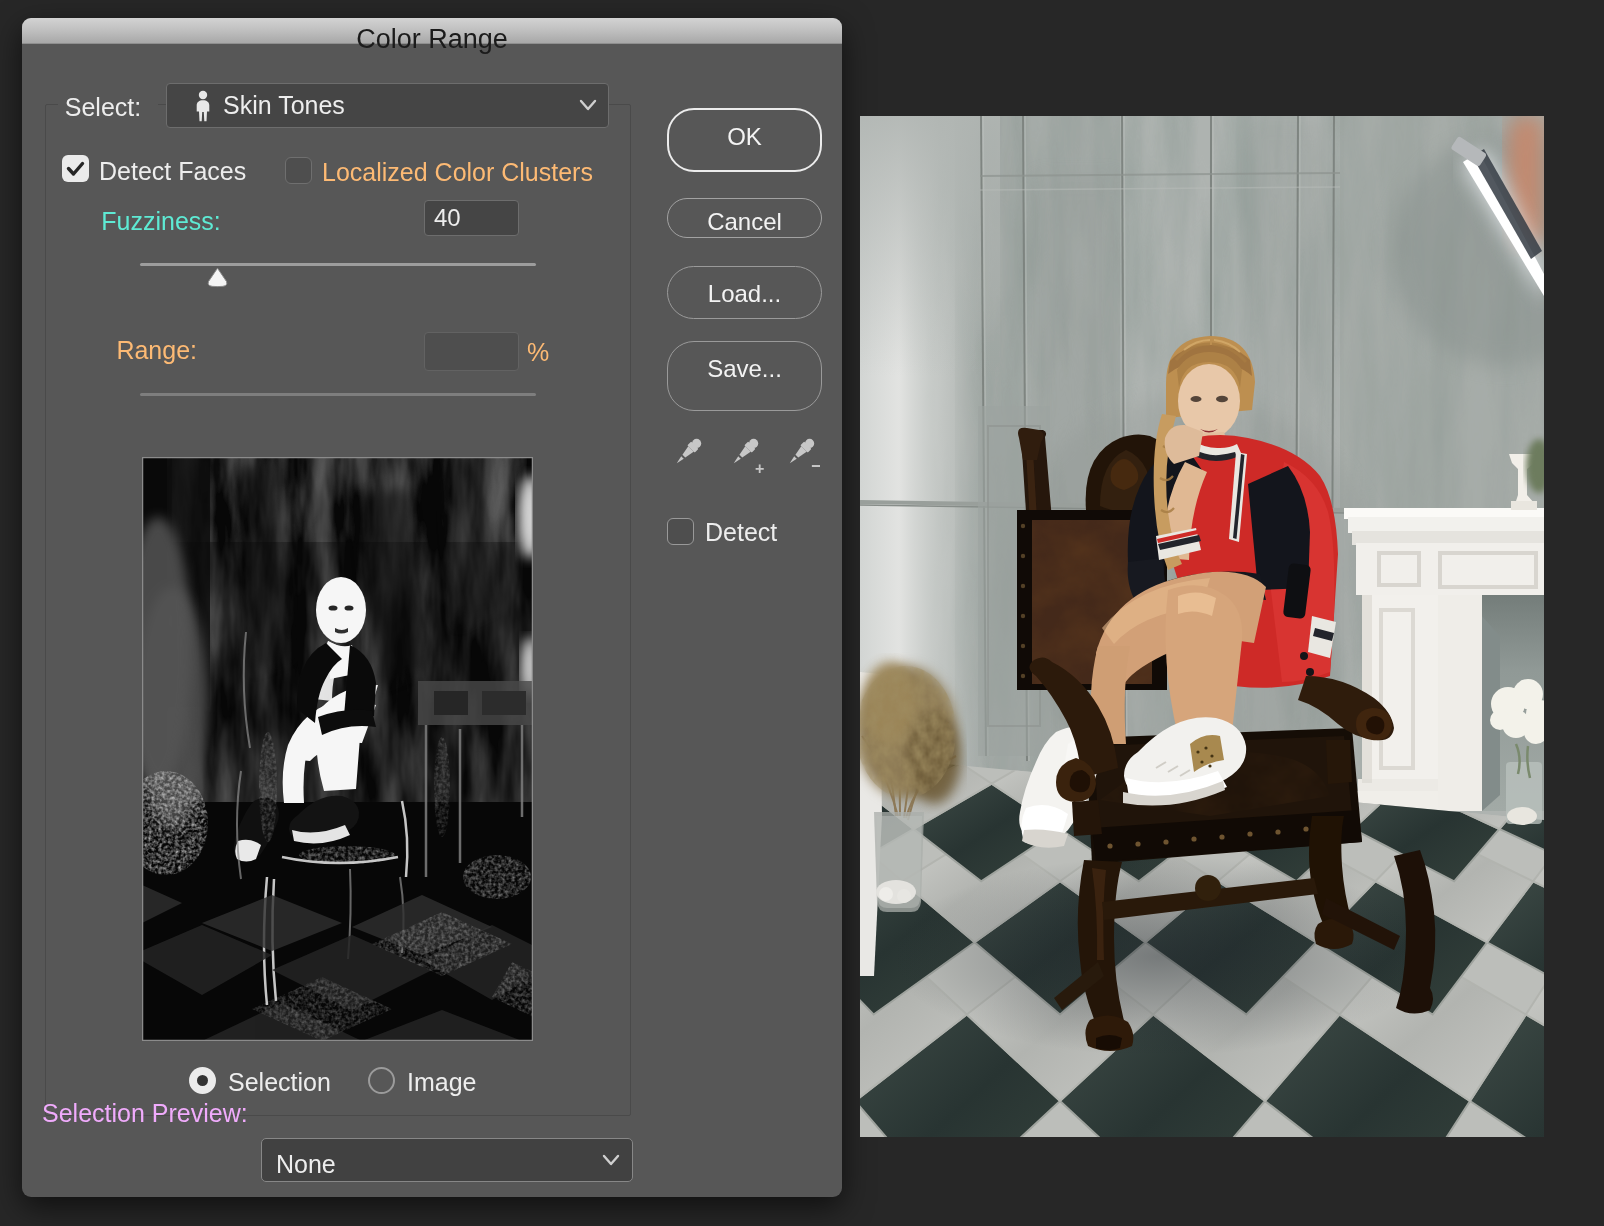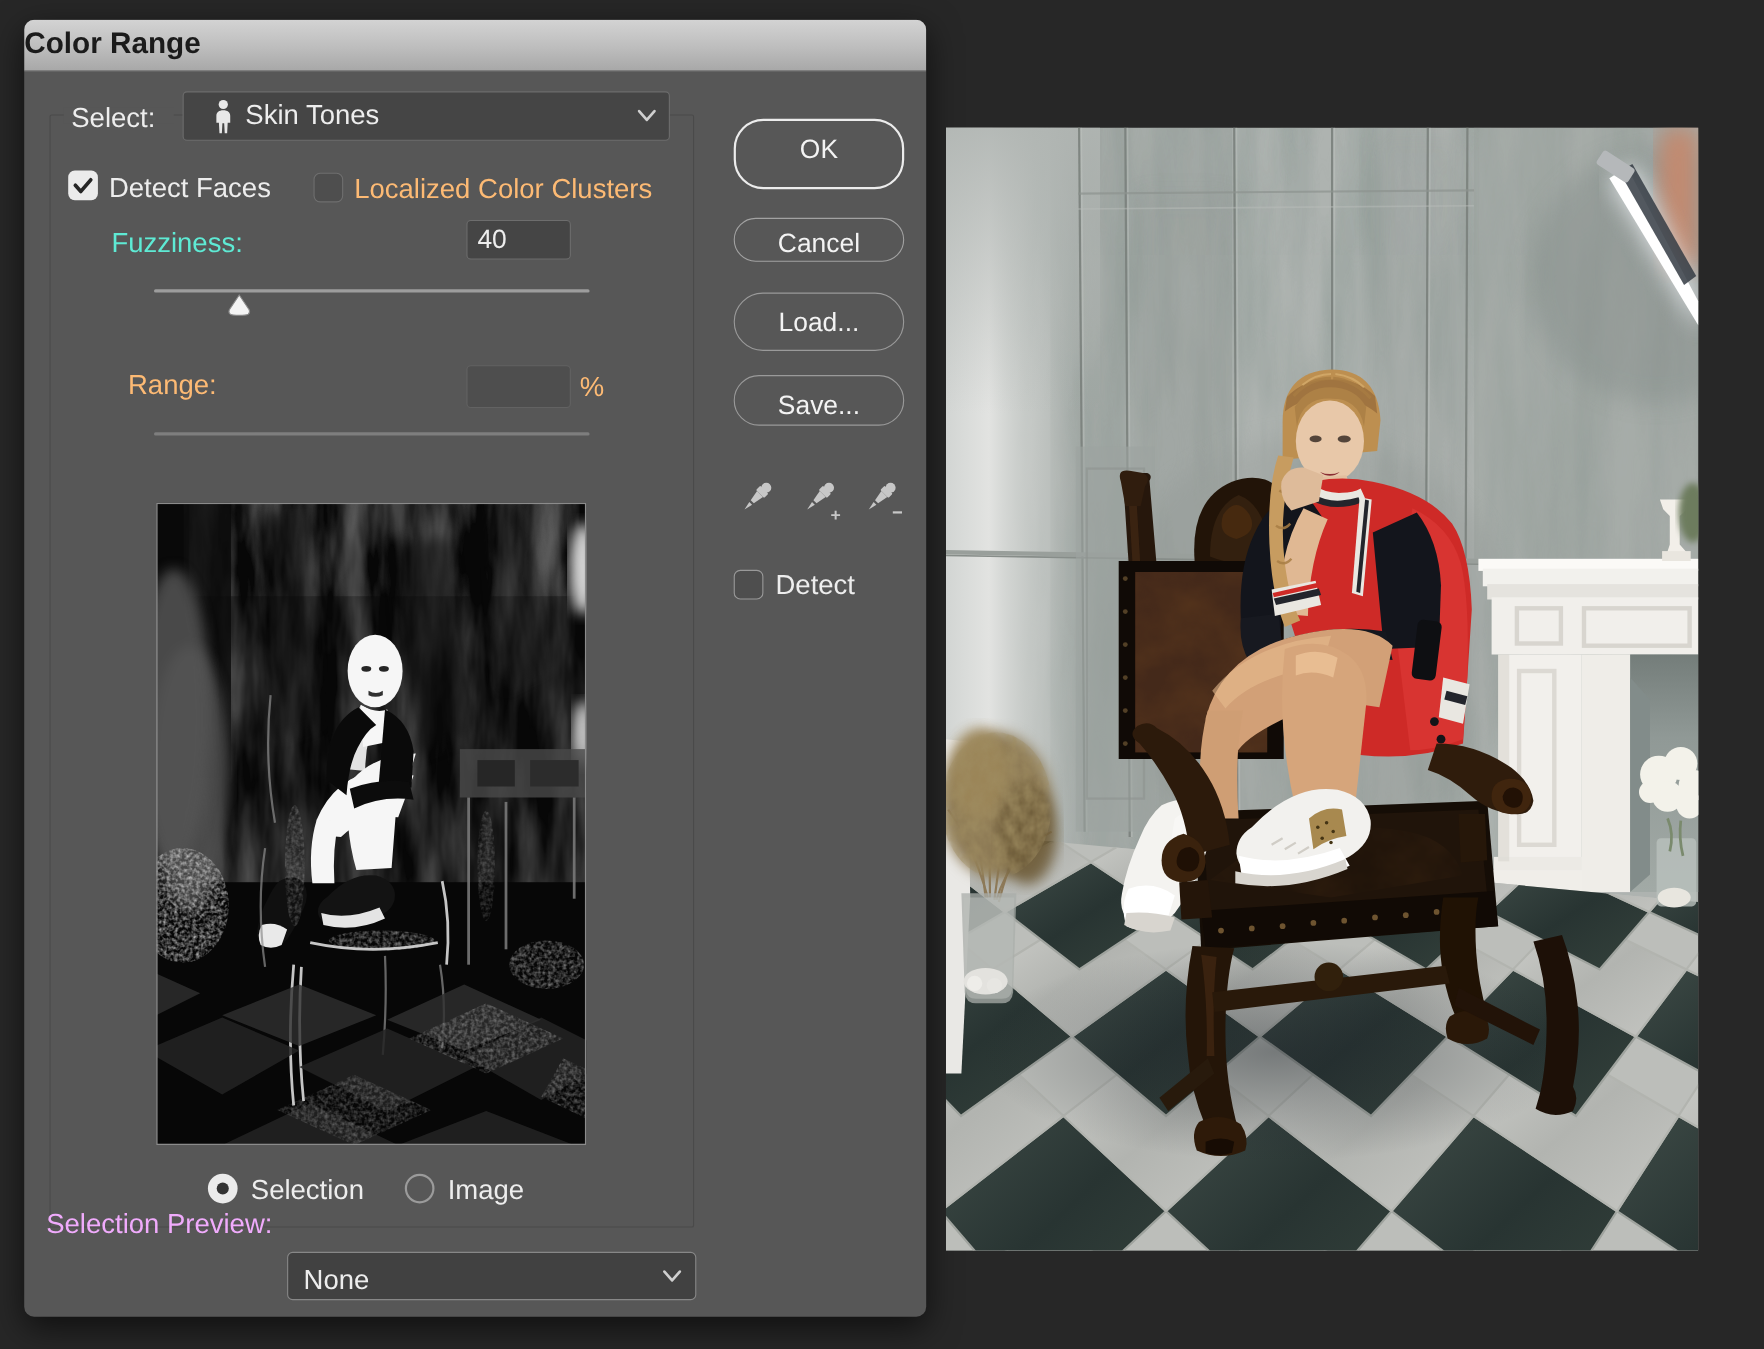--- a/index.html
+++ b/index.html
@@ -1,17 +1,17 @@
 <!DOCTYPE html>
 <html><head><meta charset="utf-8"><style>
 *{margin:0;padding:0;box-sizing:border-box}
 html,body{width:1604px;height:1226px;overflow:hidden;background:#272727;font-family:"Liberation Sans",sans-serif}
 .abs{position:absolute}
 #dlg{position:absolute;left:22px;top:18px;width:820px;height:1179px;background:#575757;border-radius:9px;box-shadow:0 10px 30px rgba(0,0,0,.6)}
-#ttl{position:absolute;left:0;top:0;width:820px;height:47px;border-radius:9px 9px 0 0;background:linear-gradient(#d3d3d3,#bdbdbd 55%,#a8a8a8);border-bottom:1px solid #8f8f8f;color:#1b1b1b;font-size:27px;font-weight:700;line-height:42px}
+#ttl{position:absolute;left:0;top:0;width:820px;height:26px;border-radius:9px 9px 0 0;background:linear-gradient(#d3d3d3,#bdbdbd 55%,#a8a8a8);border-bottom:1px solid #8f8f8f;color:#1b1b1b;font-size:27px;font-weight:400;text-align:center;line-height:42px}
 .lab{position:absolute;color:#ededed;font-size:25px;line-height:32px;white-space:nowrap}
 .dim{color:#fdba74}
 .box{position:absolute;background:#454545;border:1px solid #6d6d6d;border-radius:4px}
 .grp{position:absolute;left:23px;top:86px;width:586px;height:1012px;border:1px solid #4a4a4a;border-radius:2px}
 .grpmask{position:absolute;background:#575757}
 .btn{position:absolute;left:645px;width:155px;border-radius:27px;color:#f3f3f3;font-size:24px;text-align:center}
 .track{position:absolute;height:3px;border-radius:2px}
 .pvw{position:absolute;left:120px;top:439px;width:391px;height:584px}
 #photo{position:absolute;left:860px;top:116px;width:684px;height:1021px}
 </style></head><body>
@@ -165,21 +165,21 @@
   <div class="lab" style="left:20px;top:1079px;color:#f0abfc">Selection Preview:</div>
   <div class="box" style="left:239px;top:1120px;width:372px;height:44px;background:#414141;border-color:#878787;border-radius:5px"></div>
   <div class="lab" style="left:254px;top:1130px">None</div>
   <svg class="abs" style="left:578px;top:1135px" width="22" height="14" viewBox="0 0 22 14">
       <polyline points="4,3 11,11 18,3" fill="none" stroke="#cfcfcf" stroke-width="2.4" stroke-linecap="round" stroke-linejoin="round"></polyline>
     </svg>
 
   <div class="btn" style="top:90px;height:64px;line-height:53px;border:2px solid #ececec">OK</div>
   <div class="btn" style="top:180px;height:40px;line-height:45px;border:1.5px solid #a2a2a2">Cancel</div>
   <div class="btn" style="top:248px;height:53px;line-height:53px;border:1.5px solid #9a9a9a">Load...</div>
-  <div class="btn" style="top:323px;height:46px;line-height:53px;border:1.5px solid #9a9a9a">Save...</div>
+  <div class="btn" style="top:323px;height:70px;line-height:53px;border:1.5px solid #9a9a9a">Save...</div>
 
   <svg class="abs" style="left:648px;top:414px" width="150" height="44" viewBox="0 0 150 44">
     <defs>
       <g id="edrp">
         <g transform="rotate(45 16 22)">
           <circle cx="16" cy="7" r="4.6"></circle>
           <rect x="10.8" y="9.5" width="10.4" height="5.5" rx="1"></rect>
           <path d="M12.2 15 L19.8 15 L18 25 L14 25 Z"></path>
           <path d="M14.2 27 L17.8 27 L16 35 Z"></path>
         </g>

